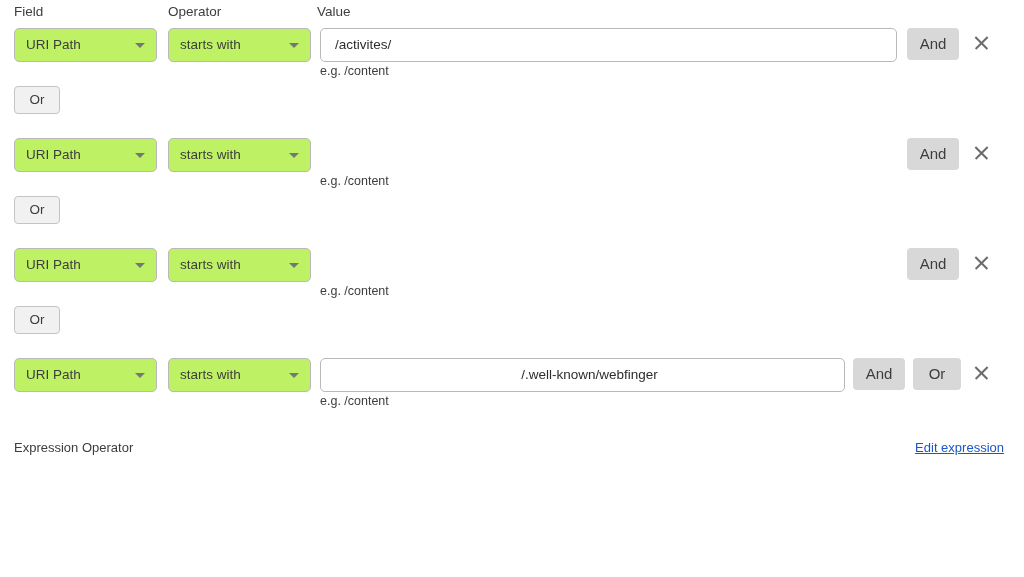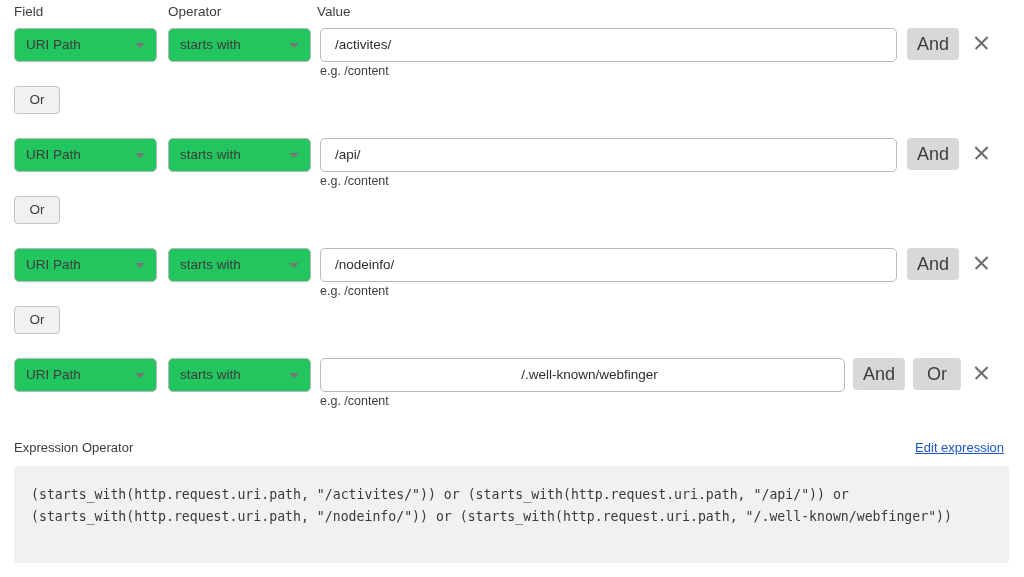--- a/index.html
+++ b/index.html
@@ -53,21 +53,21 @@
     width: 1024px;
     height: 46px;
   }
 
   .select-box {
     position: absolute;
     top: 0;
     height: 34px;
     border: 1px solid #b9b9b9;
     border-radius: 5px;
-    background: #22c55e;
+    background: #bef264;
     font-size: 13.5px;
     color: #3d3d3d;
     line-height: 32px;
     padding-left: 11px;
     white-space: nowrap;
     overflow: hidden;
   }
   .select-box.field-sel    { left: 14px;  width: 143px; }
   .select-box.operator-sel { left: 168px; width: 143px; }
 
@@ -111,21 +111,21 @@
   }
 
   .logic-btn {
     position: absolute;
     top: 0;
     height: 32px;
     border: 1px solid transparent;
     border-radius: 4px;
     background: #d8d8d8;
     color: #3d3d3d;
-    font-size: 18px;
+    font-size: 15px;
     line-height: 30px;
     text-align: center;
     white-space: nowrap;
     cursor: pointer;
   }
   .logic-btn.and-1 { left: 907px; width: 52px; }
   .logic-btn.and-2 { left: 853px; width: 52px; }
   .logic-btn.or-2  { left: 913px; width: 48px; }
 
   .remove-x {
@@ -238,38 +238,36 @@
 
     <div class="cond-row" style="top:138px">
       <div class="select-box field-sel">
         <span>URI Path</span>
         <span class="chev"></span>
       </div>
       <div class="select-box operator-sel">
         <span>starts with</span>
         <span class="chev"></span>
       </div>
-      <div class="value-input wide">/api/</div>
       <div class="hint">e.g. /content</div>
       <div class="logic-btn and-1">And</div>
       <div class="remove-x"></div>
     </div>
 
     <div class="or-sep" style="top:196px">Or</div>
 
     <div class="cond-row" style="top:248px">
       <div class="select-box field-sel">
         <span>URI Path</span>
         <span class="chev"></span>
       </div>
       <div class="select-box operator-sel">
         <span>starts with</span>
         <span class="chev"></span>
       </div>
-      <div class="value-input wide">/nodeinfo/</div>
       <div class="hint">e.g. /content</div>
       <div class="logic-btn and-1">And</div>
       <div class="remove-x"></div>
     </div>
 
     <div class="or-sep" style="top:306px">Or</div>
 
     <div class="cond-row" style="top:358px">
       <div class="select-box field-sel">
         <span>URI Path</span>
@@ -283,17 +281,14 @@
       <div class="hint">e.g. /content</div>
       <div class="logic-btn and-2">And</div>
       <div class="logic-btn or-2">Or</div>
       <div class="remove-x"></div>
     </div>
 
   </div>
 
   <div class="preview-head">Expression Operator</div>
   <div class="edit-link">Edit expression</div>
-  <div class="preview-box">
-    <div class="preview-text">(starts_with(http.request.uri.path, "/activites/")) or (starts_with(http.request.uri.path, "/api/")) or (starts_with(http.request.uri.path, "/nodeinfo/")) or (starts_with(http.request.uri.path, "/.well-known/webfinger"))</div>
-  </div>
 
 </div>
 
 </body></html>

